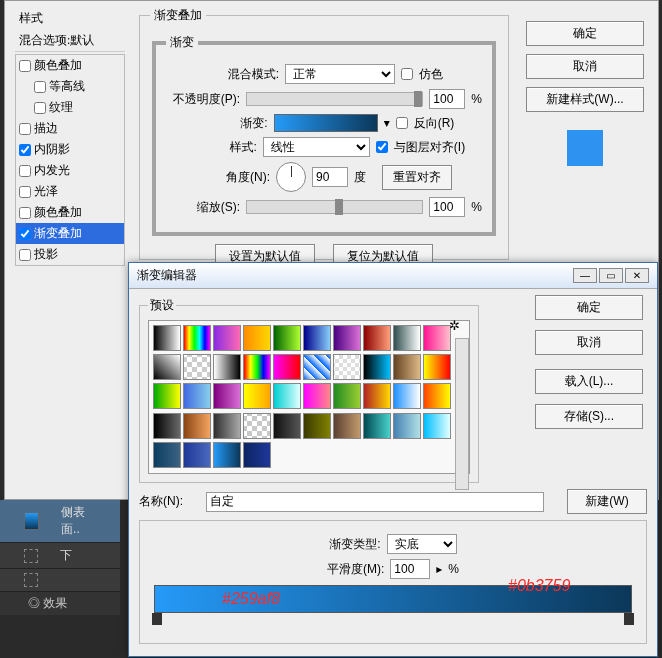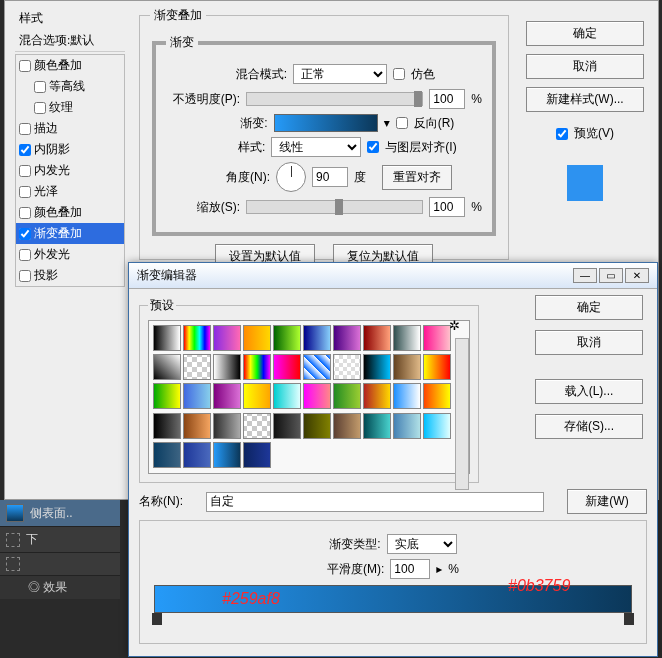--- a/index.html
+++ b/index.html
@@ -38,21 +38,21 @@
 .scroll { position: absolute; right: 9px; top: 24px; width: 14px; height: 152px; background: #e4e4e4; border: 1px solid #aaa; }
 .ed-right { position: absolute; right: 14px; top: 32px; width: 108px; display: flex; flex-direction: column; gap: 10px; }
 .name-row { display: flex; align-items: center; gap: 23px; margin: 4px 10px; }
 .name-row input { flex: 1; }
 .type-group { border: 1px solid #bbb; margin: 6px 10px; padding: 8px 12px 24px; position: relative; }
 .big-grad { height: 28px; margin: 6px 2px; background: linear-gradient(90deg,#259af8,#0b3759); border: 1px solid #555; position: relative; }
 .stop { position: absolute; width: 10px; height: 12px; background: #333; bottom: -13px; }
 .gear { position: absolute; right: 18px; top: 4px; font-size: 13px; }
 
 .layers { position: absolute; left: 0; top: 500px; width: 120px; color: #ddd; }
-.lrow { display: flex; align-items: center; gap: 6px; padding: 4px 6px; background: #3a3a3a; border-bottom: 1px solid #222; }
+.lrow { display: flex; align-items: center; gap: 22px; padding: 4px 24px; background: #3a3a3a; border-bottom: 1px solid #222; }
 .lrow.sel { background: #4a6a8a; }
 .thumb-sq { width: 18px; height: 18px; background: linear-gradient(#259af8,#0b3759); border: 1px solid #666; }
 .fx { padding: 3px 28px; background: #333; color: #ccc; }
 .anno1 { position: absolute; left: 222px; top: 590px; color: #ff2a2a; font-size: 16px; font-style: italic; }
 .anno2 { position: absolute; left: 508px; top: 577px; color: #ff2a2a; font-size: 16px; font-style: italic; }
 </style>
 </head>
 <body>
 
 <div class="main-dialog">
@@ -91,57 +91,53 @@
         <div class="style-row">
           <input type="checkbox" style="">
           <span>颜色叠加</span>
         </div>
         <div class="style-row sel">
           <input type="checkbox" checked="" style="">
           <span>渐变叠加</span>
         </div>
         <div class="style-row">
           <input type="checkbox" style="">
-          <span>外发光</span>
-        </div>
-        <div class="style-row">
-          <input type="checkbox" style="">
           <span>投影</span>
         </div>
       </div>
   </div>
 
   <fieldset class="grad-group">
     <legend>渐变叠加</legend>
     <fieldset class="inner-group">
       <legend>渐变</legend>
       <div class="row">
         <span class="lbl">混合模式:</span>
-        <select style="width:94px"><option>正常</option></select>
+        <select style="width:110px"><option>正常</option></select>
         <input type="checkbox" style="">
         <span>仿色</span>
       </div>
       <div class="row">
         <span class="lbl">不透明度(P):</span>
         <div class="slider">
             <div class="thumb" style="right:0"></div>
           </div>
         <input type="text" style="width: 36px;" value="100">
         <span>%</span>
       </div>
       <div class="row">
         <span class="lbl">渐变:</span>
         <div class="grad-bar"></div>
         <span>▾</span>
         <input type="checkbox" style="">
         <span>反向(R)</span>
       </div>
       <div class="row">
         <span class="lbl">样式:</span>
-        <select style="width:90px"><option>线性</option></select>
+        <select style="width:107px"><option>线性</option></select>
         <input type="checkbox" checked="" style="">
         <span>与图层对齐(I)</span>
       </div>
       <div class="row">
         <span class="lbl">角度(N):</span>
         <div class="angle-dial"></div>
         <input type="text" style="width: 36px;" value="90">
         <span>度</span>
         <div class="btn" style="width:70px;margin-left:10px">重置对齐</div>
       </div>
@@ -157,24 +153,20 @@
     <div class="row" style="justify-content:center;gap:18px;margin-top:8px">
       <div class="btn" style="width:100px">设置为默认值</div>
       <div class="btn" style="width:100px">复位为默认值</div>
     </div>
   </fieldset>
 
   <div class="right-btns">
     <div class="btn">确定</div>
     <div class="btn">取消</div>
     <div class="btn">新建样式(W)...</div>
-    <div class="row" style="justify-content:center">
-        <input type="checkbox" checked="" style="">
-        <span>预览(V)</span>
-      </div>
     <div class="preview-box"></div>
   </div>
 </div>
 
 <div class="editor-win">
   <div class="editor-title">
     <span>渐变编辑器</span>
     <div class="win-btns">
       <span>—</span>
       <span>▭</span>
@@ -234,21 +226,21 @@
         <div class="sw" style="visibility: hidden;"></div>
         <div class="sw" style="visibility: hidden;"></div>
         <div class="sw" style="visibility: hidden;"></div>
         <div class="sw" style="visibility: hidden;"></div>
       </div>
     <div class="scroll"></div>
   </fieldset>
   <div class="ed-right">
     <div class="btn">确定</div>
     <div class="btn">取消</div>
-    <div class="btn" style="margin-top:14px">载入(L)...</div>
+    <div class="btn" style="margin-top:4px">载入(L)...</div>
     <div class="btn">存储(S)...</div>
   </div>
   <div class="name-row">
     <span>名称(N):</span>
     <input type="text" value="自定" style="">
     <div class="btn" style="width:80px">新建(W)</div>
   </div>
   <fieldset class="type-group">
     <div class="row">
       <span>渐变类型:</span>

